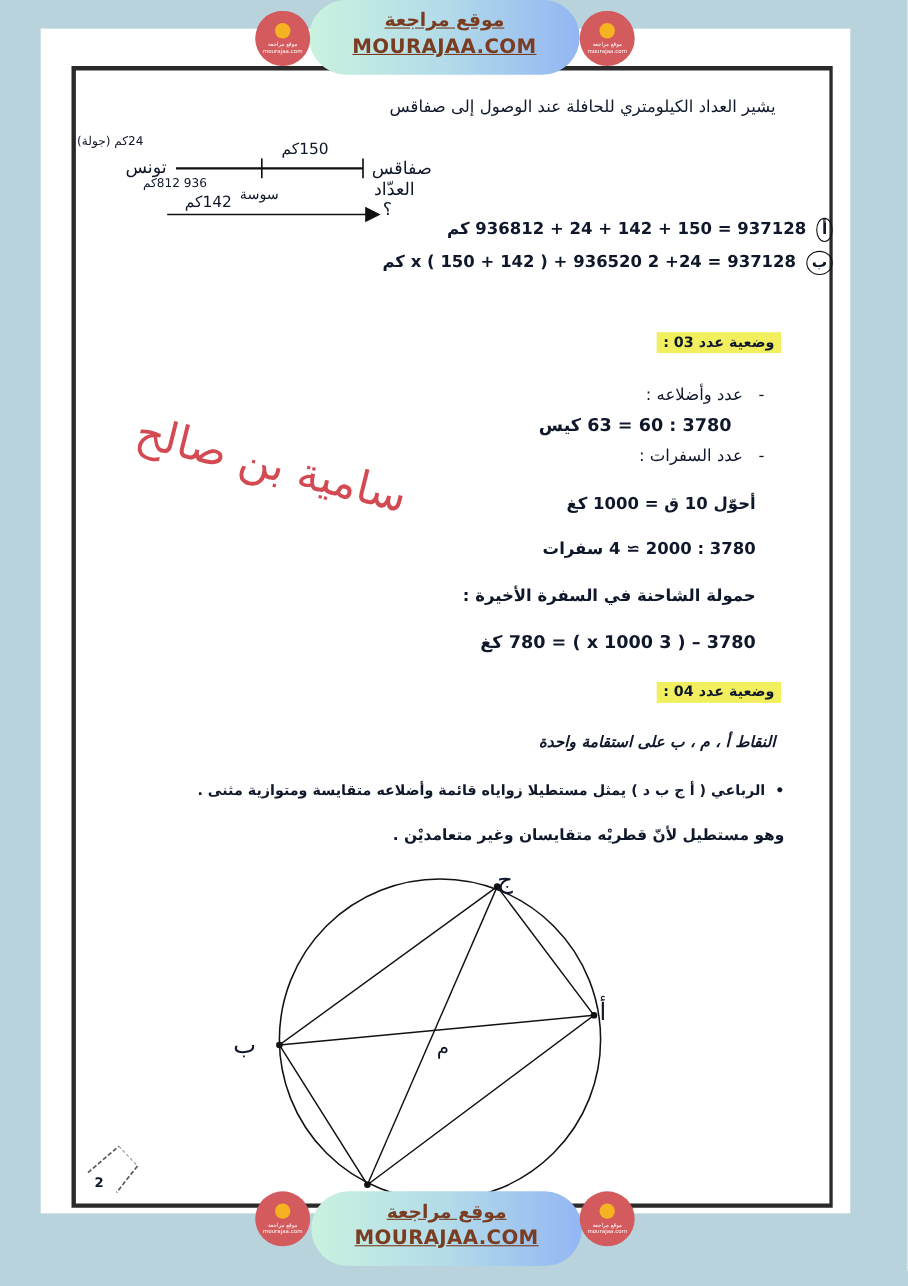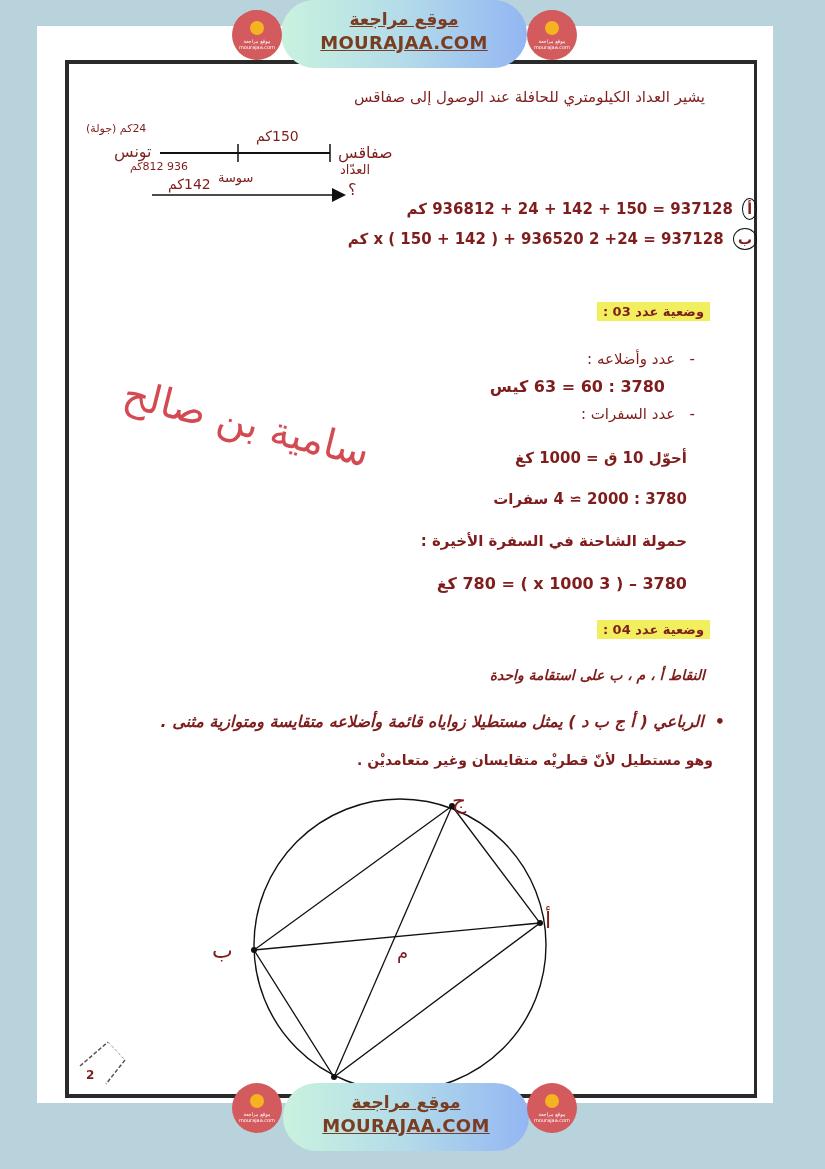--- a/index.html
+++ b/index.html
@@ -9,21 +9,21 @@
     font-family:"DejaVu Sans", sans-serif;
   }
   .paper {
     position:absolute; left:37px; top:26px; width:736px; height:1077px;
     background:#ffffff;
   }
   .frame {
     position:absolute; left:65px; top:60px; width:692px; height:1038px;
     border:4px solid #2a2a2a; border-right-width:3px; box-sizing:border-box;
   }
-  .ar { direction:rtl; position:absolute; color:#7f1d1d; white-space:nowrap; }
+  .ar { direction:rtl; position:absolute; color:#0f172a; white-space:nowrap; }
   .bold { font-weight:bold; }
   .banner {
     position:absolute; width:246px; height:68px; border-radius:34px;
     background:linear-gradient(90deg,#c9f2df 0%,#b3dbe9 50%,#93b6f3 100%);
     text-align:center; color:#7a3d22; font-family:"DejaVu Sans", sans-serif;
     font-weight:bold;
   }
   .banner .ar-t { display:block; font-size:17px; margin-top:9px; text-decoration:underline; direction:rtl; }
   .banner .en-t { display:block; font-size:18px; margin-top:3px; text-decoration:underline; letter-spacing:0.3px; }
   .badge {
@@ -84,26 +84,26 @@
 <div class="ar" style="right:120px;top:88px;font-size:15px;">يشير العداد الكيلومتري للحافلة عند الوصول إلى صفاقس</div>
 
 <svg style="position:absolute;left:60px;top:120px;" width="340" height="90">
   <line x1="100" y1="33" x2="270" y2="33" stroke="#111" stroke-width="2"></line>
   <line x1="178" y1="24" x2="178" y2="42" stroke="#111" stroke-width="1.5"></line>
   <line x1="270" y1="24" x2="270" y2="42" stroke="#111" stroke-width="1.5"></line>
   <line x1="92" y1="75" x2="275" y2="75" stroke="#111" stroke-width="1.5"></line>
   <polygon points="272,68 286,75 272,82" fill="#111"></polygon>
 </svg>
 <div class="ar" style="left:338px;top:143px;font-size:16px;">صفاقس</div>
-<div class="ar" style="left:340px;top:162px;font-size:13px;">العدّاد</div>
+<div class="ar" style="left:340px;top:162px;font-size:16px;">العدّاد</div>
 <div class="ar" style="left:348px;top:180px;font-size:16px;">؟</div>
 <div class="ar" style="left:256px;top:128px;font-size:14px;">150كم</div>
 <div class="ar" style="left:168px;top:128px;font-size:14px;margin-top:48px;">142كم</div>
 <div class="ar" style="left:114px;top:142px;font-size:16px;">تونس</div>
-<div class="ar" style="left:70px;top:122px;font-size:11px;margin-left:16px;">24كم (جولة)</div>
+<div class="ar" style="left:70px;top:122px;font-size:11px;">24كم (جولة)</div>
 <div class="ar" style="left:130px;top:160px;font-size:11px;text-align:right;">936 812كم</div>
 <div class="ar" style="left:218px;top:170px;font-size:13px;text-align:center;">سوسة</div>
 
 <div class="ar bold" style="right:68px;top:198px;font-size:15px;">
   <span class="circled">أ</span>
   <span>937128 = 150 + 142 + 24 + 936812 كم</span>
 </div>
 <div class="ar bold" style="right:68px;top:228px;font-size:15px;">
   <span class="circled">ب</span>
   <span>937128 = 24+ 2 x ( 150 + 142 ) + 936520 كم</span>
@@ -123,21 +123,21 @@
 <div class="ar bold" style="right:138px;top:490px;font-size:15px;">3780 : 2000 ≃ 4 سفرات</div>
 <div class="ar bold" style="right:138px;top:532px;font-size:15px;">حمولة الشاحنة في السفرة الأخيرة :</div>
 <div class="ar bold" style="right:138px;top:574px;font-size:16px;">3780 – ( 3 x 1000 ) = 780 كغ</div>
 
 <div class="stamp" style="left:130px;top:370px;font-size:40px;transform:rotate(14deg);transform-origin:left top;">سامية بن صالح</div>
 
 <div class="ar bold" style="right:115px;top:622px;font-size:13px;">
   <span class="hl">وضعية عدد 04 :</span>
 </div>
 <div class="ar bold" style="right:120px;top:667px;font-size:14px;font-style:italic;">النقاط أ ، م ، ب على استقامة واحدة</div>
-<div class="ar bold" style="right:100px;top:712px;font-size:16px;font-style:italic;">
+<div class="ar bold" style="right:112px;top:712px;font-size:13px;">
   <span>•&nbsp;&nbsp;</span><span>الرباعي ( أ ج ب د ) يمثل مستطيلا زواياه قائمة وأضلاعه متقايسة ومتوازية مثنى .</span>
 </div>
 <div class="ar bold" style="right:112px;top:752px;font-size:14px;">وهو مستطيل لأنّ قطريْه متقايسان وغير متعامديْن .</div>
 
 <svg style="position:absolute;left:200px;top:780px;" width="380" height="310">
   <circle cx="200" cy="165" r="146" fill="none" stroke="#111" stroke-width="1.4"></circle>
 
   <polyline points="252,26 340,143 134,297 54,170 252,26" fill="none" stroke="#111" stroke-width="1.3"></polyline>
   <line x1="54" y1="170" x2="340" y2="143" stroke="#111" stroke-width="1.3"></line>
   <line x1="252" y1="26" x2="134" y2="297" stroke="#111" stroke-width="1.3"></line>

